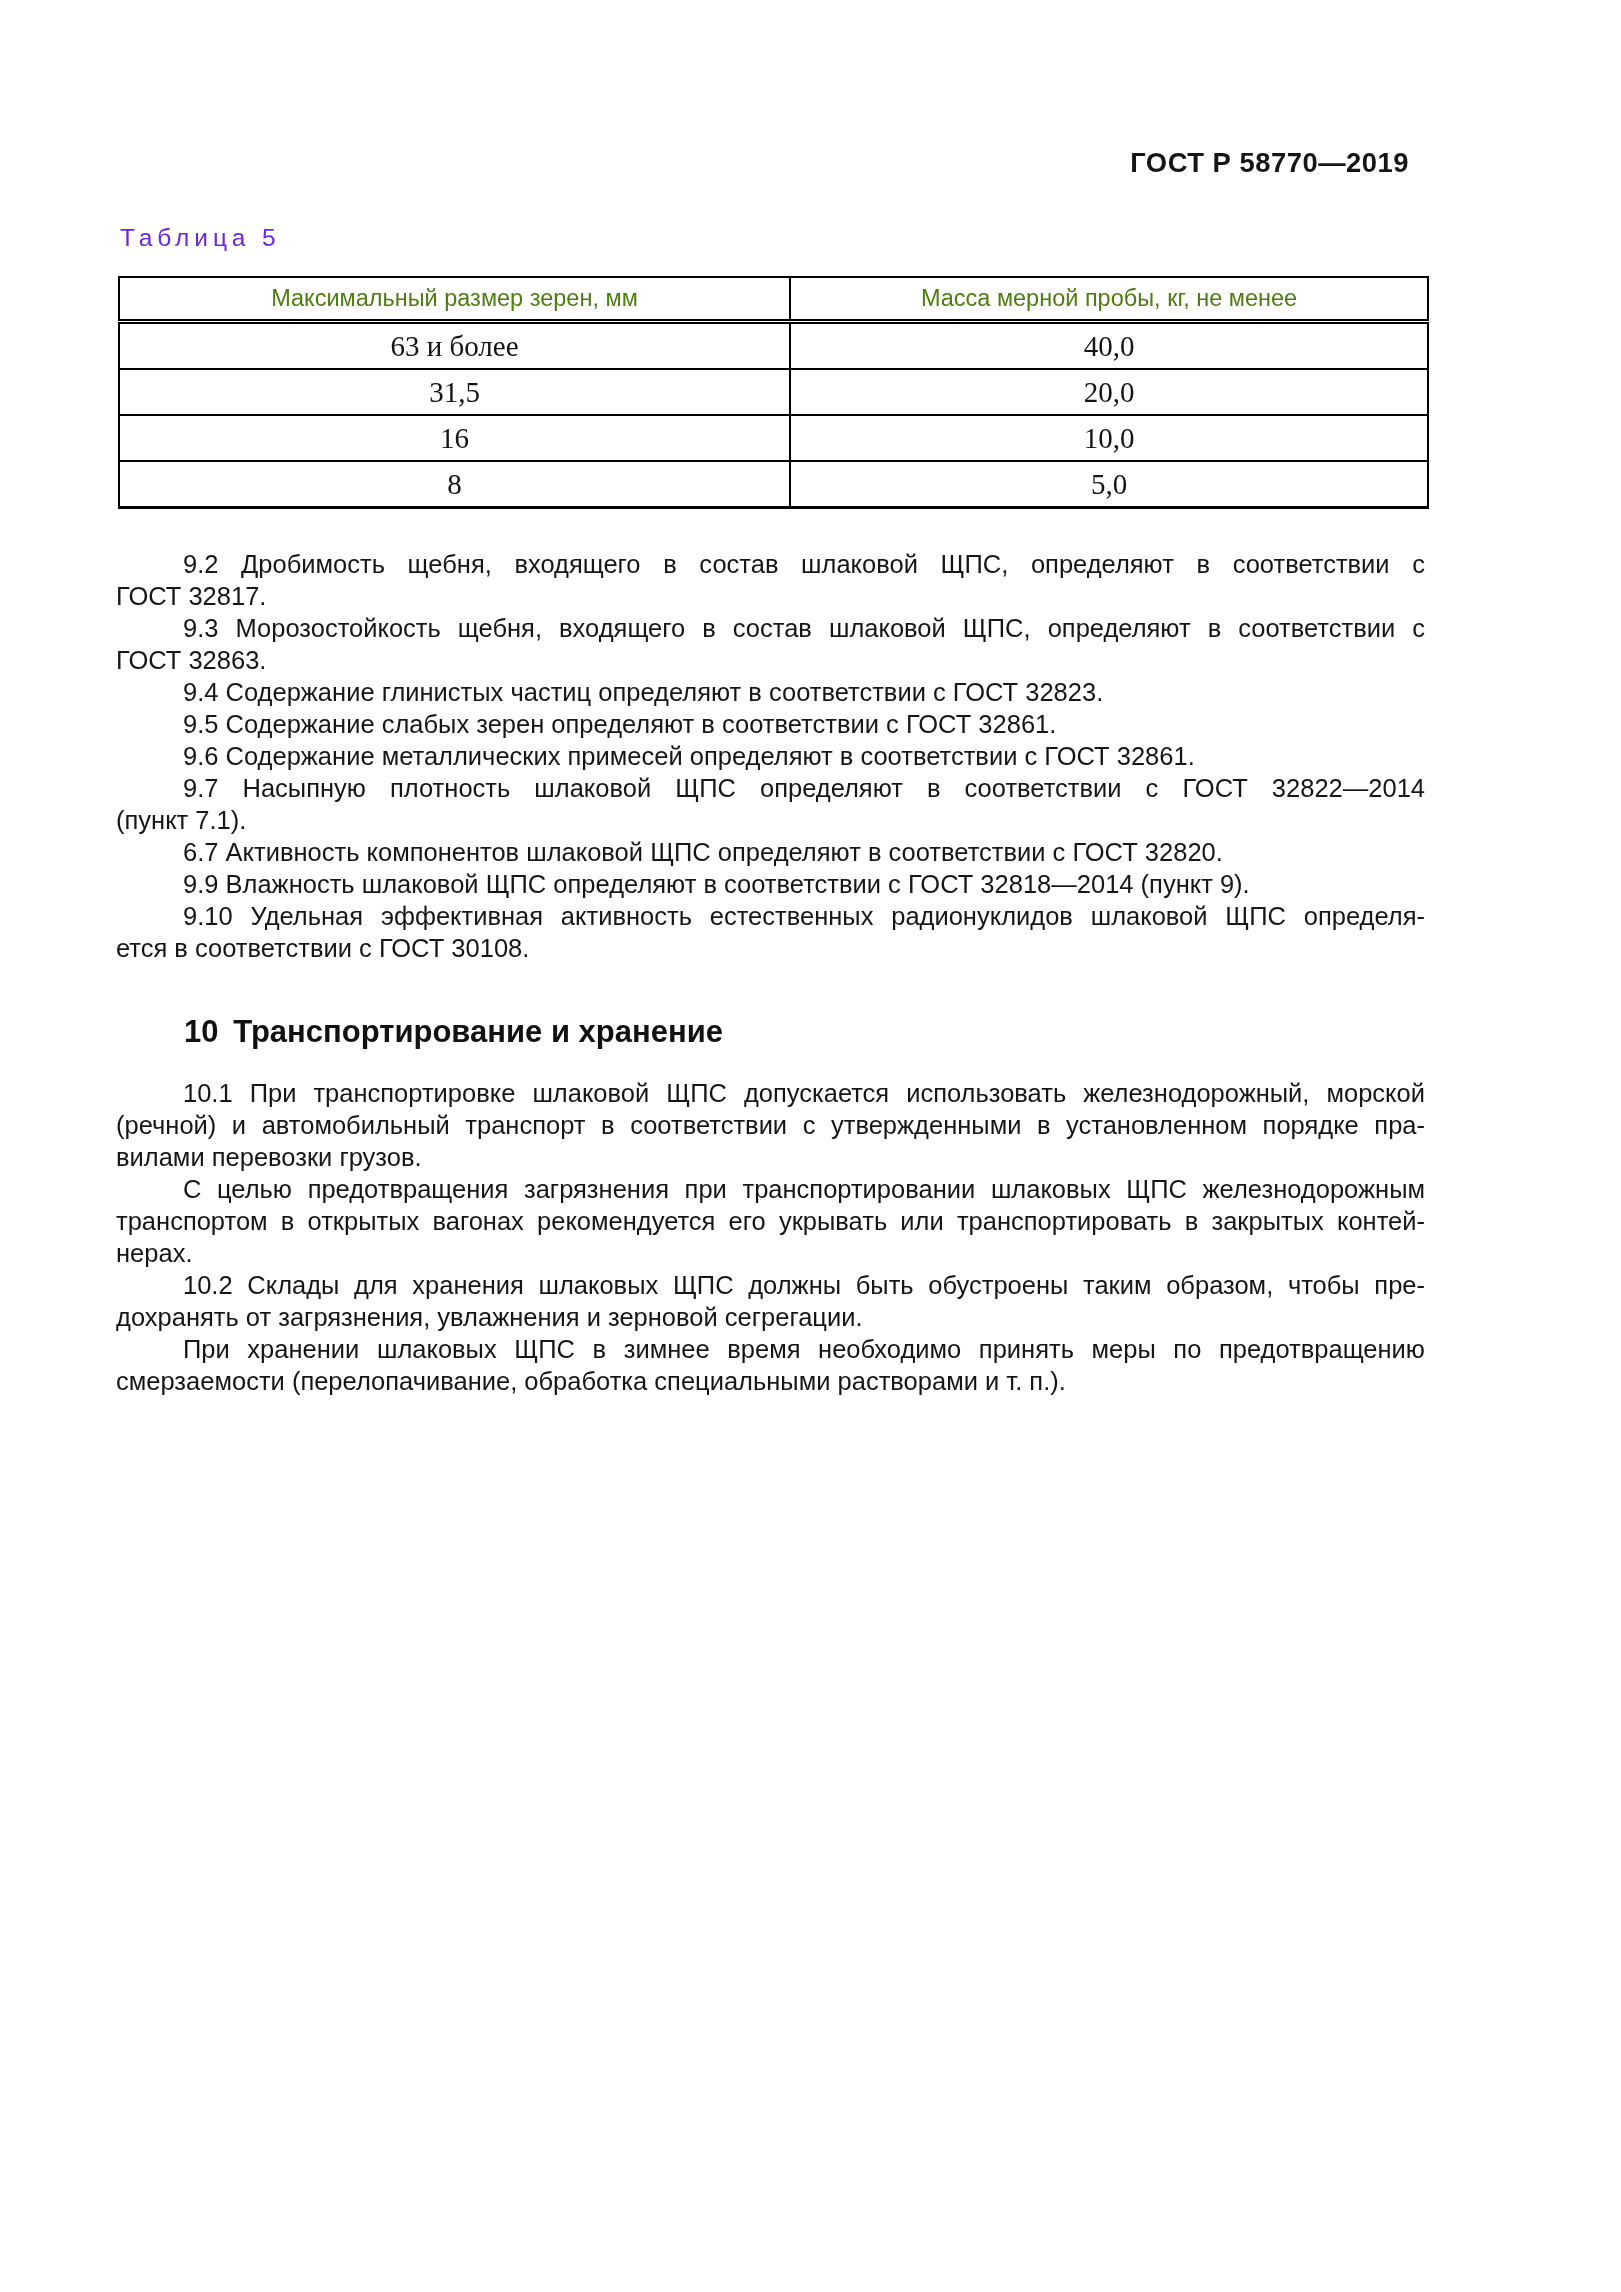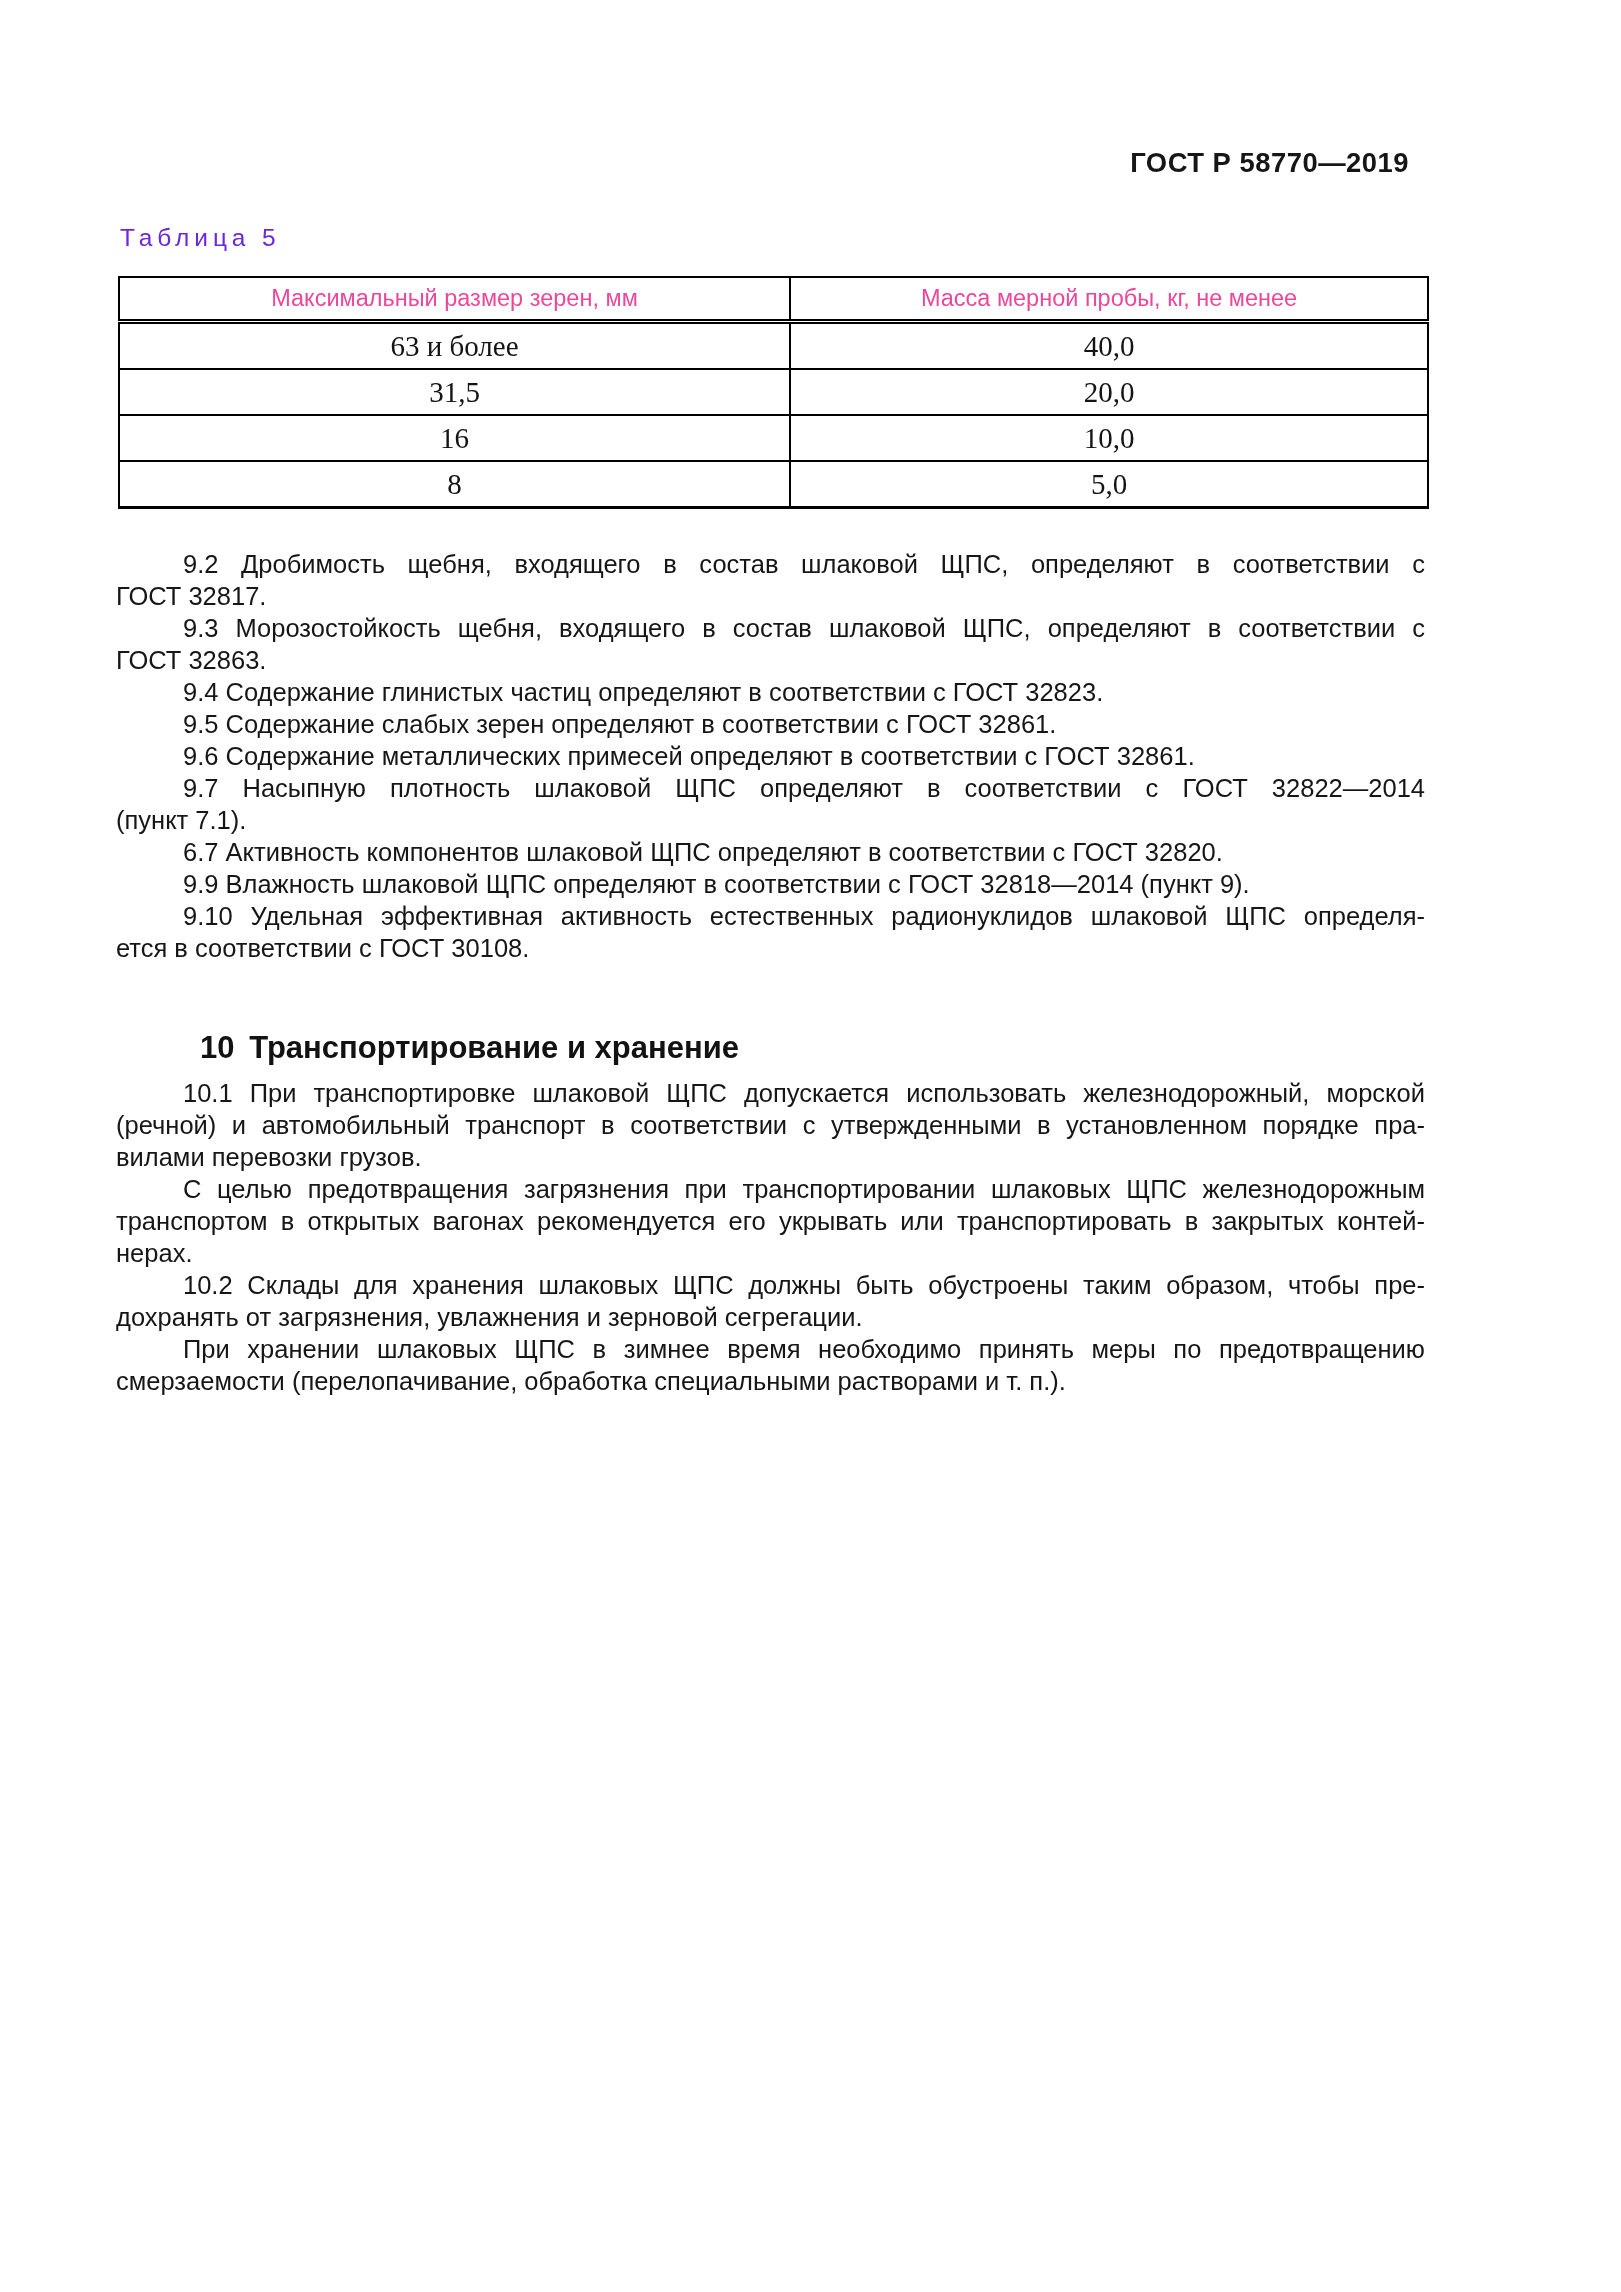--- a/index.html
+++ b/index.html
@@ -50,21 +50,21 @@
     border-right: 2px solid #000;
     border-bottom: 3.9px solid #000;
   }
   table.gost-table th {
     height: 41px;
     font-size: 23.5px;
     font-weight: normal;
     text-align: center;
     vertical-align: middle;
     border-bottom: 5.9px double #000;
-    color: #ec4899;
+    color: #4d7c0f;
     padding: 0 9.8px;
   }
   table.gost-table td {
     height: 44px;
     font-size: 29px;
     text-align: center;
     vertical-align: middle;
     color: #141414;
     padding: 0 1px;
     font-family: Liberation Serif, serif;
@@ -91,21 +91,21 @@
     text-align: justify;
     text-align-last: justify;
     white-space: normal;
   }
   .line.first { padding-left: 67px; }
   .line.last  { text-align-last: left; }
   .heading10 {
     position: absolute;
     top: 1012px;
     left: 184px;
-    margin: 16px;
+    margin: 0;
     font-size: 31px;
     font-weight: bold;
     line-height: 39px;
     color: #121212;
     white-space: nowrap;
   }
   .heading10 .h-num { margin-right: 14.7px; }
   .page-number {
     position: absolute;
     top: 2064px;

